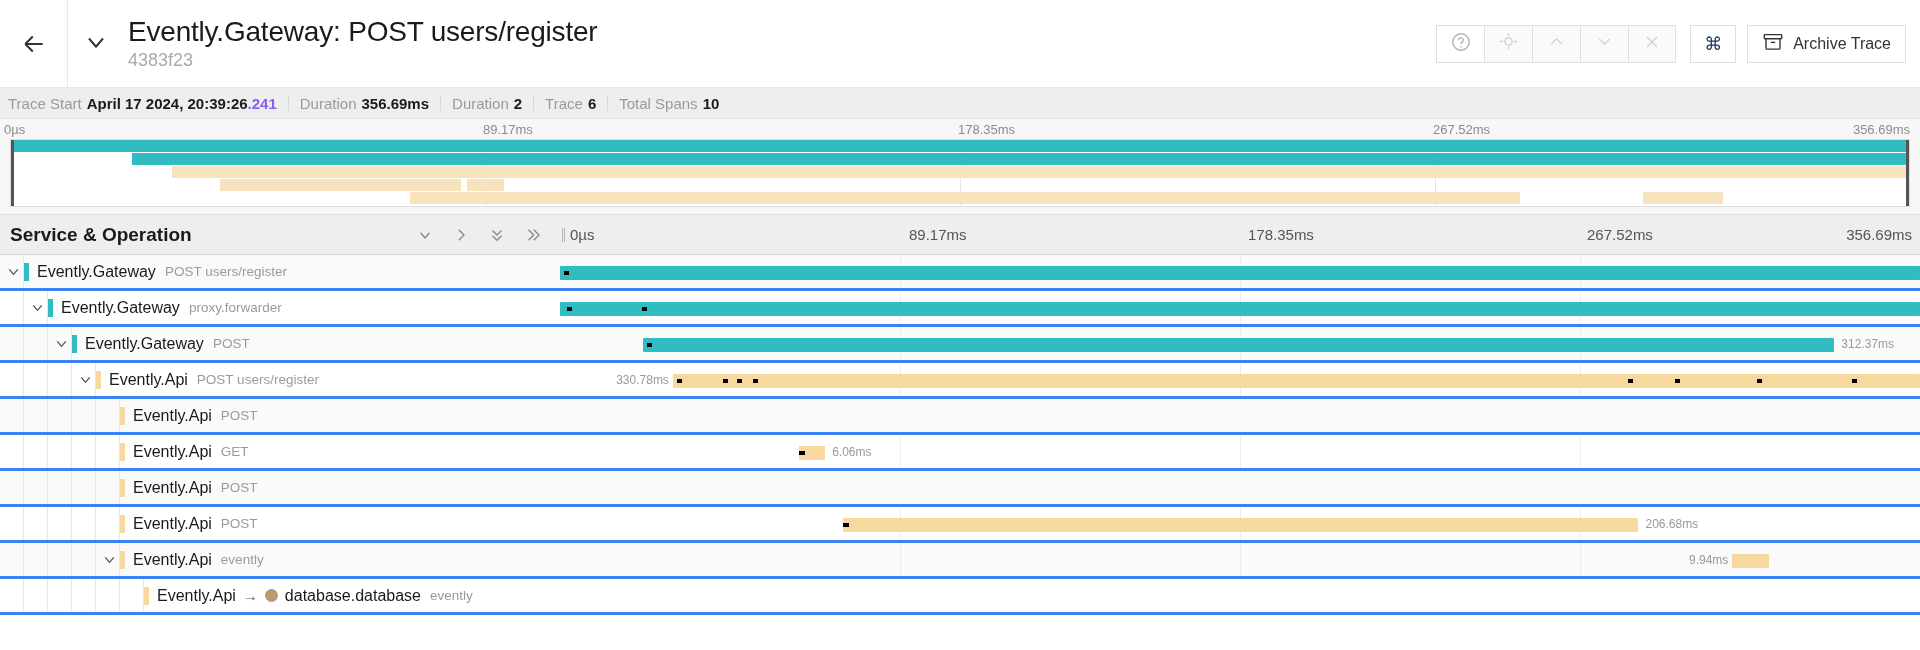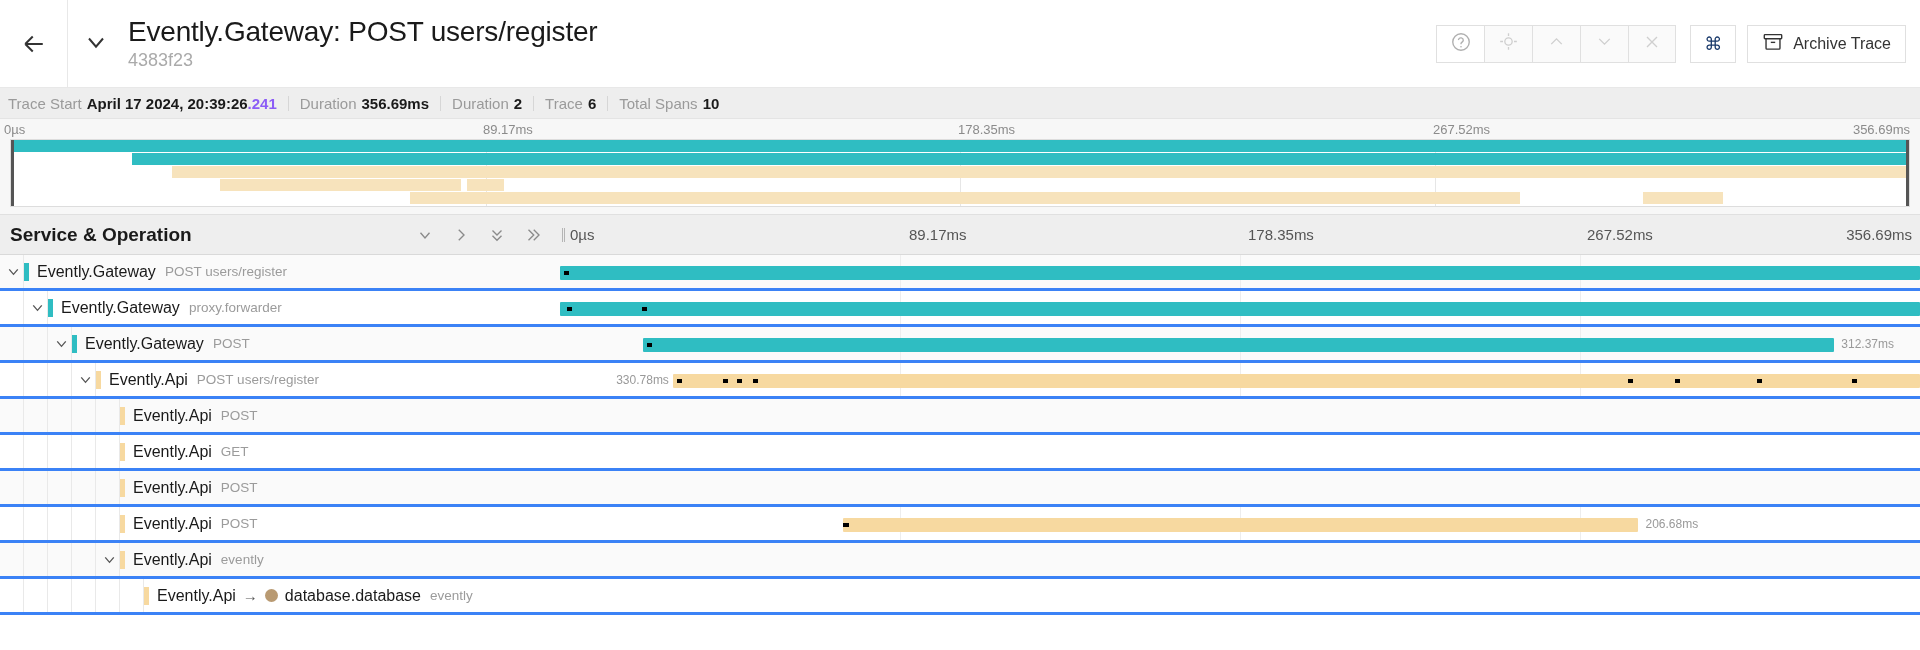--- a/index.html
+++ b/index.html
@@ -578,20 +578,28 @@
           <span class="chev empty">
             <svg width="17" height="17" viewBox="0 0 24 24" fill="none" stroke="#555" stroke-width="1.9">
               <path d="M6 9l6 7 6-7"></path>
             </svg>
           </span>
           <span class="color-bar" style="background: rgb(247, 217, 160);"></span>
           <span class="svc-name">Evently.Api</span>
           <span class="op-name">GET</span>
         </div>
       </div>
+      <div class="row-right">
+        <div class="grid-v" style="left: 25%;"></div>
+        <div class="grid-v" style="left: 50%;"></div>
+        <div class="grid-v" style="left: 75%;"></div>
+        <div class="bar" style="left: 17.6%; width: 1.9%; background: rgb(247, 217, 160);"></div>
+        <div class="bar-inner" style="left: 17.6%; top: 16px; width: 6px;"></div>
+        <div class="bar-label" style="left: calc(19.5% + 7px);">6.06ms</div>
+      </div>
     </div>
     <div class="row odd">
       <div class="row-left">
         <div class="indent-guides">
           <div class="guide"></div>
           <div class="guide"></div>
           <div class="guide"></div>
           <div class="guide"></div>
           <div class="guide"></div>
         </div>
@@ -648,20 +656,27 @@
         <div class="row-content" style="margin-left: 98px;">
           <span class="chev">
             <svg width="17" height="17" viewBox="0 0 24 24" fill="none" stroke="#555" stroke-width="1.9">
               <path d="M6 9l6 7 6-7"></path>
             </svg>
           </span>
           <span class="color-bar" style="background: rgb(247, 217, 160);"></span>
           <span class="svc-name">Evently.Api</span>
           <span class="op-name">evently</span>
         </div>
+      </div>
+      <div class="row-right">
+        <div class="grid-v" style="left: 25%;"></div>
+        <div class="grid-v" style="left: 50%;"></div>
+        <div class="grid-v" style="left: 75%;"></div>
+        <div class="bar" style="left: 86.2%; width: 2.7%; background: rgb(247, 217, 160);"></div>
+        <div class="bar-label" style="left: calc(86.2% - 4px); transform: translateX(-100%);">9.94ms</div>
       </div>
     </div>
     <div class="row even">
       <div class="row-left">
         <div class="indent-guides">
           <div class="guide"></div>
           <div class="guide"></div>
           <div class="guide"></div>
           <div class="guide"></div>
           <div class="guide"></div>

